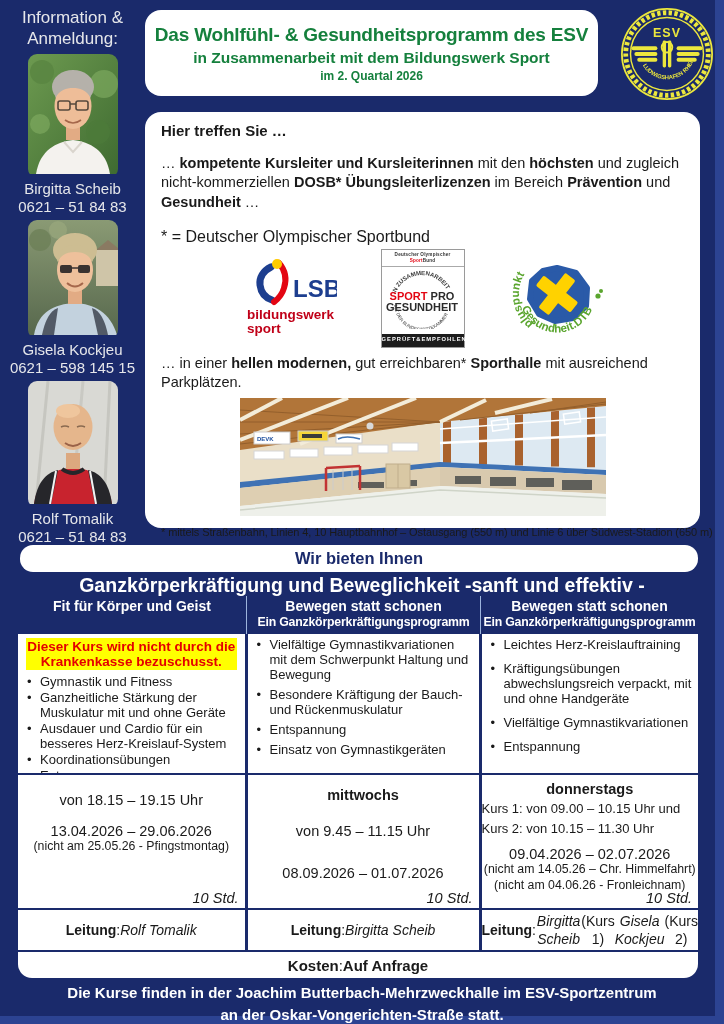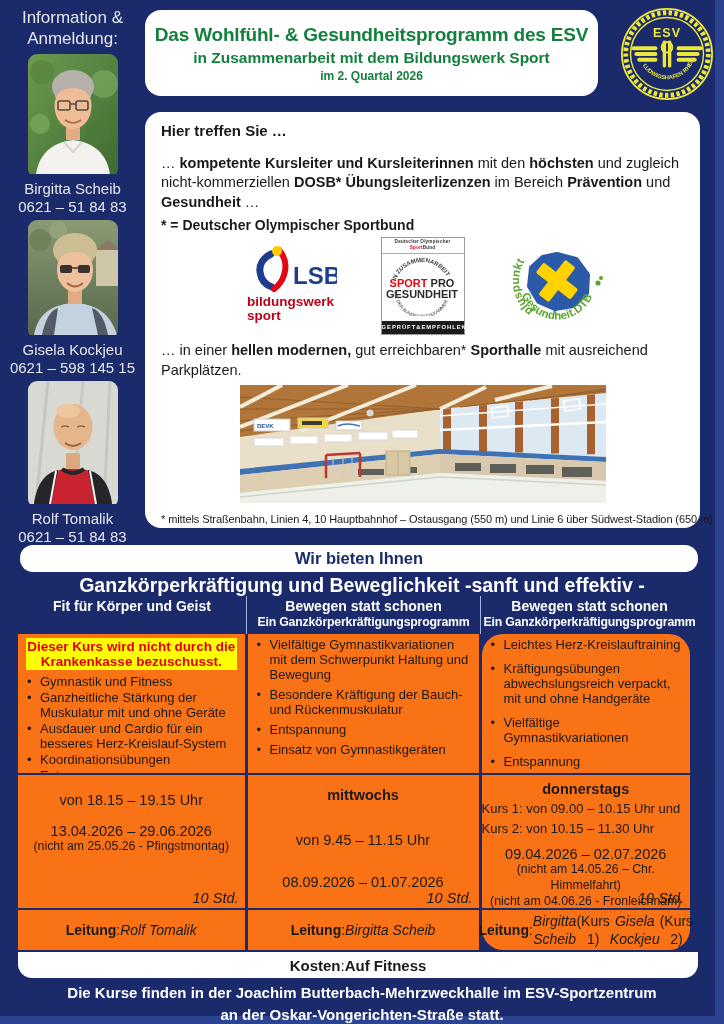--- a/index.html
+++ b/index.html
@@ -23,21 +23,21 @@
   .t2{font-size:15.5px;font-weight:bold;margin-top:3px;}
   .t3{font-size:12px;font-weight:bold;margin-top:2px;}
 
   .esv-logo{position:absolute;left:619px;top:4px;}
 
   
   .content-box{position:absolute;left:145px;top:112px;width:555px;height:416px;background:#fff;
                border-radius:16px;padding:9px 16px 0;box-sizing:border-box;font-size:14.5px;line-height:1.33;}
   .cb-head{font-weight:bold;font-size:15px;}
   .para{margin-top:13px;}
-  .fn1{margin-top:4px;font-size:14px;font-weight:bold;}
+  .fn1{margin-top:14px;font-size:16px;}
   .para2{margin-top:19px;}
   .logo-row{margin-top:5px;height:93px;display:flex;justify-content:center;align-items:center;gap:44px;}
   .para3{margin-top:9px;}
   .hall-wrap{margin-top:5px;text-align:center;}
   .fn2{margin-top:4px;font-size:11px;letter-spacing:-0.1px;white-space:nowrap;}
 
   
   .lsb{width:96px;}
   .spg{width:82px;border:1px solid #9a9a9a;background:#fff;}
   .spg-head{font-size:4.6px;text-align:center;padding:1.5px 0;border-bottom:1px solid #aaa;
@@ -53,40 +53,40 @@
             font-weight:bold;font-size:19.5px;}
 
   
   .ctable{position:absolute;left:18px;top:596px;width:680px;display:flex;}
   .col{box-sizing:border-box;}
   .col1{width:228px;}.col2{width:234px;}.col3{width:218px;}
   .col-header{height:38px;color:#fff;text-align:center;padding-top:2px;box-sizing:border-box;}
   .col + .col .col-header{border-left:1.5px solid #9db4dd;}
   .hl1{font-size:14px;font-weight:bold;}
   .hl2{font-size:12.3px;font-weight:bold;letter-spacing:-0.2px;margin-top:1px;}
-  .col-main{background:#f97316;margin:0 1.5px;}
+  .col-main{background:#ffffff;margin:0 1.5px;}
   .col:first-child .col-main{margin-left:0;}
-  .col:last-child .col-main{margin-right:8px;border-radius:21px;}
+  .col:last-child .col-main{margin-right:0;}
   .cell-body{height:139px;box-sizing:border-box;padding:2px 6px;overflow:hidden;}
   .notice{margin:2px 2px 5px;background:#ffff00;color:#e40000;font-weight:bold;font-size:13.5px;
           text-align:center;line-height:1.12;padding:1px 0;}
   ul.blist{list-style:none;margin:2px 0 0;padding:0;font-size:13px;line-height:1.15;}
   ul.blist li{position:relative;padding-left:16px;}
   ul.blist li::before{content:"\2022";position:absolute;left:3px;}
   ul.tight li + li{margin-top:1px;}
   ul.mid li + li{margin-top:5px;}
   ul.loose li + li{margin-top:9px;}
   .cell-sched{height:135px;border-top:2.5px solid #1a2a6b;box-sizing:border-box;position:relative;
               text-align:center;font-size:14.5px;padding-top:4px;}
   .cell-sched .day{font-weight:bold;margin-top:8px;}
   .cell-sched .time{margin-top:13px;}
   .cell-sched .date{margin-top:15px;}
   .cell-sched .note{font-size:12.3px;line-height:1.28;}
   .cell-sched .kurs{text-align:left;font-size:13px;white-space:nowrap;margin-top:2px;line-height:1.35;}
-  .col2 .cell-sched .time{margin-top:29px;}
+  .col2 .cell-sched .time{margin-top:20px;}
   .col2 .cell-sched .date{margin-top:26px;}
   .col3 .cell-sched .day{margin-top:2px;margin-bottom:3px;}
   .col3 .cell-sched .date{margin-top:9px;}
   .hours{position:absolute;right:6px;bottom:2px;font-style:italic;font-size:14.5px;}
   .cell-lead{height:42px;border-top:2.5px solid #1a2a6b;box-sizing:border-box;display:flex;
              align-items:center;justify-content:center;text-align:center;font-size:14px;line-height:1.3;}
   .kosten-row{position:absolute;left:18px;top:950px;width:680px;height:28px;background:#fff;
               border-top:2.5px solid #1a2a6b;border-radius:0 0 14px 14px;box-sizing:border-box;
               display:flex;align-items:center;justify-content:center;font-size:15px;}
   .footer{position:absolute;left:0;top:982px;width:724px;text-align:center;color:#fff;
@@ -458,20 +458,20 @@
             <span style="font-style: italic;">Gisela Kockjeu</span>
             <span> (Kurs 2)</span>
           </div>
       </div>
     </div>
   </div>
 
   <div class="kosten-row">
       <span style="font-weight: bold;">Kosten</span>
       <span>: </span>
-      <span style="font-weight: bold;">Auf Fitness</span>
+      <span style="font-weight: bold;">Auf Anfrage</span>
     </div>
 
   <div class="footer">
     <div>Die Kurse finden in der Joachim Butterbach-Mehrzweckhalle im ESV-Sportzentrum</div>
     <div>an der Oskar-Vongerichten-Straße statt.</div>
   </div>
 </div>
 
 </body></html>

